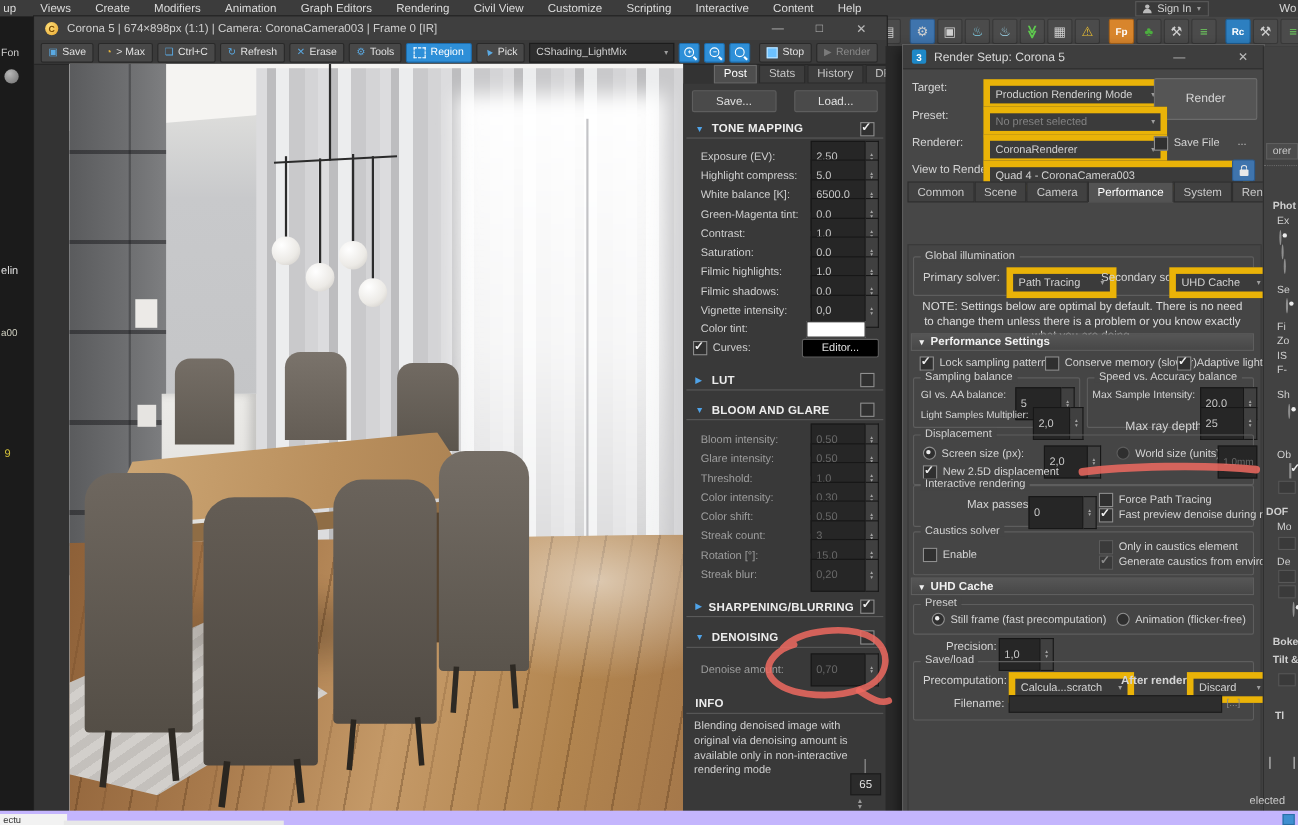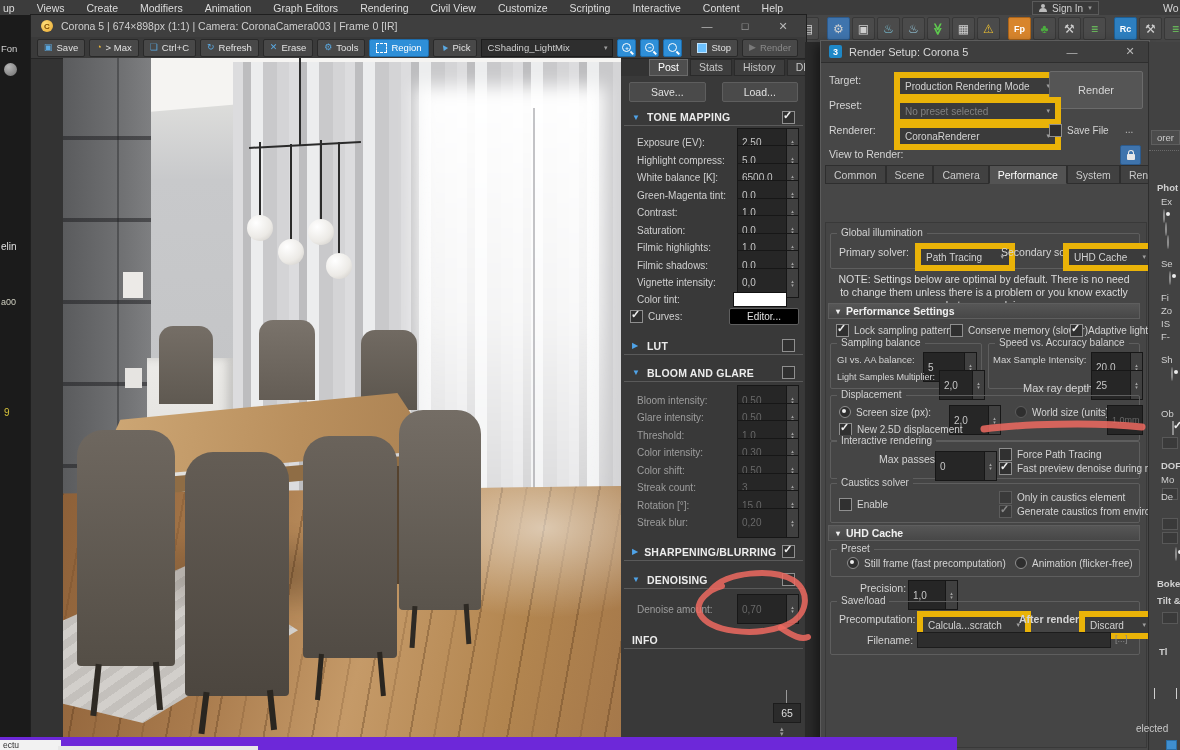--- a/index.html
+++ b/index.html
@@ -103,21 +103,21 @@
   .fs>.lg{position:absolute;top:-7px;left:6px;background:#454545;padding:0 4px;font-size:10px;color:#d2d2d2;white-space:nowrap}
   .roll{position:absolute;background:linear-gradient(#565656,#474747);border:1px solid #5e5e5e;font-weight:bold;
         font-size:10.5px;color:#f0f0f0;display:flex;align-items:center;gap:6px;padding:0 7px;box-sizing:border-box}
   .cbrow{position:absolute;display:flex;align-items:center;gap:5px;font-size:10px;color:#d4d4d4;white-space:nowrap}
   .note{position:absolute;text-align:center;font-size:10.5px;color:#dcdcdc;line-height:13px}
   
   .leftstrip{left:0;top:15px;width:30px;height:735px;background:#1b1b1b}
   .rightstrip{left:1148px;top:42px;width:32px;height:708px;background:#424242;border-left:1px solid #2e2e2e}
   .rlbl{position:absolute;font-size:9.5px;color:#d0d0d0;white-space:nowrap}
   .rlbl.b{font-weight:bold}
-  .bottomstrip{left:0;top:737px;width:957px;height:13px;background:#6d28d9}
+  .bottomstrip{left:0;top:737px;width:1180px;height:13px;background:#c4b5fd}
   
   .scene{left:62px;top:57px;width:558px;height:680px;overflow:hidden;
          background:linear-gradient(180deg,#f0efed 0,#dededc 6%,#c8c9cb 18%,#c2c3c5 60%,#bdbec0 100%)}
   .s{position:absolute}
 </style>
 </head>
 <body>
 
 <div id="stage">
 
@@ -488,20 +488,21 @@
       <div class="prow grey" style="margin-top:12px;height:17px">
         <span class="plabel" style="color:#9d9d9d">Denoise amount:</span>
         <span class="spin">
             <span class="spinval">0,70</span>
             <span class="spinarr">▴<br>▾</span>
           </span>
       </div>
       <div class="sech" style="margin-top:14px">
         <span class="t">INFO</span>
       </div>
+      <div class="infotxt">Blending denoised image with original via denoising amount is available only in non-interactive rendering mode</div>
     </div>
   </div>
 
   <div class="abs" style="left:805px;top:42px;width:15px;height:708px;background:#2a2a2a"></div>
   <div class="abs" style="left:786px;top:690px;width:1px;height:13px;background:#999"></div>
   <div class="abs" style="left:773px;top:703px;width:26px;height:18px;background:#2b2b2b;border:1px solid #1c1c1c;color:#dedede;display:flex;align-items:center;justify-content:center;font-size:10.5px;z-index:5">65</div>
   <div class="abs" style="left:780px;top:726px;color:#9a9a9a;font-size:7px;line-height:5px;z-index:5">▴<br>▾</div>
 
   <div class="abs rs">
     <div class="abs rstitle">
@@ -525,20 +526,24 @@
     <div class="abs dd" style="left:73px;top:81px;width:145px">
         <span>CoronaRenderer</span>
         <span class="ar">▾</span>
       </div>
     <span class="abs cbrow" style="left:228px;top:83px">
         <span class="cb"></span>
         <span>Save File</span>
       </span>
     <span class="abs" style="left:304px;top:83px;color:#bbb;font-size:10px">...</span>
     <span class="abs rslabel" style="left:8px;top:107px">View to Render:</span>
+    <div class="abs dd" style="left:73px;top:105px;width:220px">
+        <span>Quad 4 - CoronaCamera003</span>
+        <span class="ar">▾</span>
+      </div>
     <span class="abs lockbtn" style="left:299px;top:104px">
         <span class="lock"></span>
       </span>
     <div class="abs" style="left:4px;top:124px;display:flex">
       <span class="rstab">Common</span>
       <span class="rstab">Scene</span>
       <span class="rstab">Camera</span>
       <span class="rstab active">Performance</span>
       <span class="rstab">System</span>
       <span class="rstab">Render Elements</span>
@@ -710,24 +715,24 @@
     <span class="abs radio on" style="left:14px;top:230px"></span>
     <span class="rlbl" style="left:12px;top:250px">Fi</span>
     <span class="rlbl" style="left:12px;top:263px">Zo</span>
     <span class="rlbl" style="left:12px;top:276px">IS</span>
     <span class="rlbl" style="left:12px;top:289px">F-</span>
     <span class="rlbl" style="left:12px;top:312px">Sh</span>
     <span class="abs radio on" style="left:14px;top:326px"></span>
     <span class="rlbl" style="left:12px;top:366px">Ob</span>
     <span class="abs cb on" style="left:13px;top:380px"></span>
     <span class="abs" style="left:13px;top:395px;width:14px;height:10px;background:#3a3a3a;border:1px solid #585858"></span>
-    <span class="rlbl b" style="left:12px;top:418px">DOF</span>
+    <span class="rlbl b" style="left:2px;top:418px">DOF</span>
     <span class="rlbl" style="left:12px;top:432px">Mo</span>
     <span class="abs" style="left:13px;top:446px;width:14px;height:10px;background:#3a3a3a;border:1px solid #585858"></span>
-    <span class="rlbl" style="left:12px;top:449px">De</span>
+    <span class="rlbl" style="left:12px;top:464px">De</span>
     <span class="abs" style="left:13px;top:476px;width:14px;height:10px;background:#3a3a3a;border:1px solid #585858"></span>
     <span class="abs" style="left:13px;top:490px;width:14px;height:10px;background:#3a3a3a;border:1px solid #585858"></span>
     <span class="abs radio on" style="left:14px;top:506px"></span>
     <span class="rlbl b" style="left:8px;top:536px">Boke</span>
     <span class="rlbl b" style="left:8px;top:553px">Tilt &amp;</span>
     <span class="abs" style="left:13px;top:570px;width:14px;height:10px;background:#3a3a3a;border:1px solid #585858"></span>
     <span class="rlbl b" style="left:10px;top:604px">Tl</span>
   </div>
 
   <div class="abs bottomstrip">

